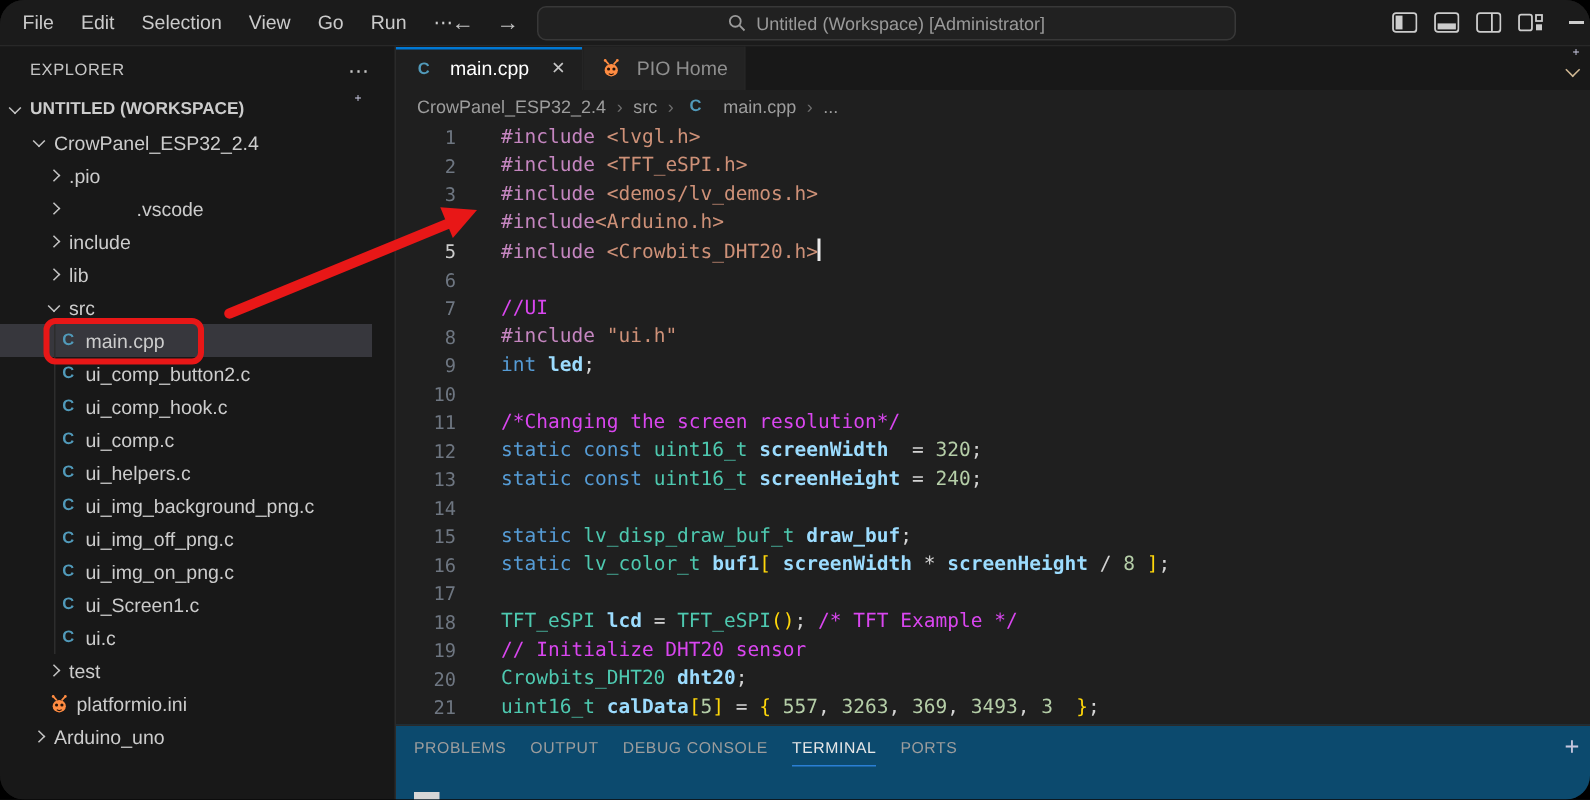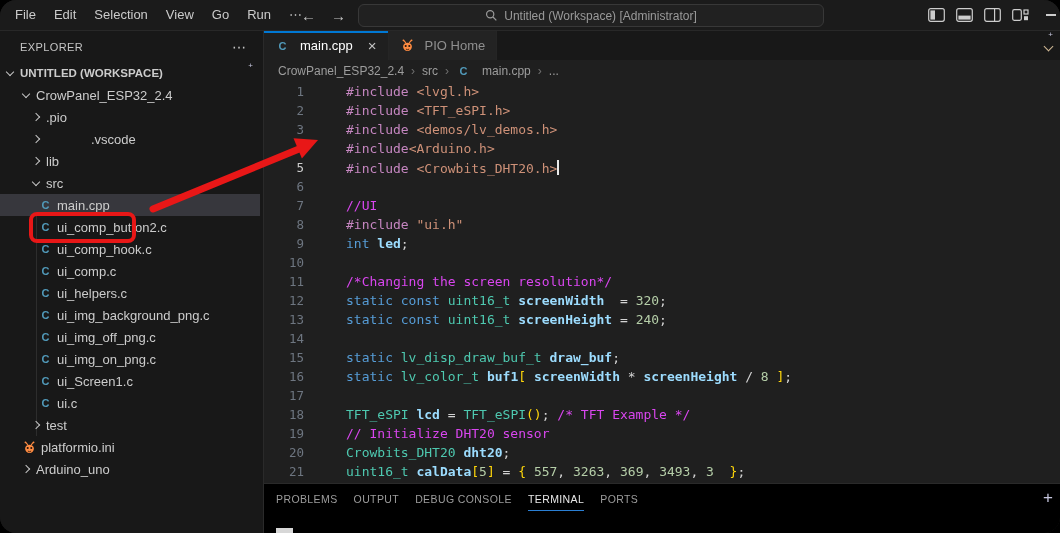--- a/index.html
+++ b/index.html
@@ -19,21 +19,21 @@
   .tb-icons{position:absolute;left:928px;top:0;height:30px;display:flex;align-items:center;gap:11px;}
   .tb-icons svg{display:block;}
   .min-dash{width:10px;height:1.5px;background:#cdcdcd;margin-left:6px;}
 
   
   .sidebar{position:absolute;left:0;top:31px;width:263px;height:502px;background:#181818;
            border-right:1px solid #2a2a2a;}
   .sb-head{height:28px;display:flex;align-items:center;justify-content:space-between;
            padding:2px 16px 0 20px;color:#c5c5c5;font-size:11px;letter-spacing:.4px;}
   .sb-dots{font-size:14px;color:#c5c5c5;letter-spacing:1px;}
-  .tree{position:absolute;top:31px;left:0;right:3px;}
+  .tree{position:absolute;top:31px;left:0;right:15px;}
   .trow{height:22px;display:flex;align-items:center;font-size:13px;color:#cccccc;}
   .trow.sel{background:#37373d;}
   .trow.root{font-weight:bold;font-size:11.5px;}
   .tlabel{white-space:nowrap;overflow:hidden;}
   .chev{width:5px;height:5px;border-right:1.4px solid #c5c5c5;border-bottom:1.4px solid #c5c5c5;
         display:inline-block;margin:0 7px 0 3px;flex:none;}
   .chev.right{transform:rotate(-45deg);}
   .chev.down{transform:rotate(45deg);margin-top:-3px;}
   .fico{width:13px;display:inline-flex;justify-content:center;align-items:center;margin:0 5px 0 1px;
         font-weight:bold;font-size:11px;color:#519aba;flex:none;font-family:"Liberation Sans",sans-serif;}
@@ -57,28 +57,28 @@
   .breadcrumb{position:absolute;left:264px;top:60px;width:796px;height:22px;background:#1f1f1f;
               display:flex;align-items:center;padding-left:14px;font-size:12px;color:#9d9d9d;gap:7px;}
   .bc-sep{color:#6f6f6f;}
 
   
   .code{position:absolute;left:264px;top:82px;width:796px;height:401px;background:#1f1f1f;
         font-family:"DejaVu Sans Mono","Liberation Mono",monospace;font-size:13px;}
   .cline{height:19px;display:flex;align-items:center;white-space:pre;}
   .lnum{width:40px;text-align:right;color:#6e7681;flex:none;font-size:12.5px;}
   .lnum.act{color:#cccccc;}
-  .ltext{margin-left:42px;}
+  .ltext{margin-left:30px;}
   .tk-pp{color:#C586C0;} .tk-str{color:#CE9178;} .tk-cm{color:#d946ef;}
   .tk-kw{color:#569CD6;} .tk-ty{color:#4EC9B0;} .tk-va{color:#9CDCFE;font-weight:600;}
   .tk-nu{color:#B5CEA8;} .tk-br{color:#ffd70a;} .tk-pl{color:#d4d4d4;}
   .caret{display:inline-block;width:1.5px;height:15px;background:#eaeaea;vertical-align:-2px;}
 
   
-  .panel{position:absolute;left:264px;top:483px;width:796px;height:50px;background:#000000;
+  .panel{position:absolute;left:264px;top:483px;width:796px;height:50px;background:#0c4a6e;
          border-top:1px solid #2a2a2a;}
   .ptabs{display:flex;gap:16px;padding:9px 0 0 12px;}
   .ptab{font-size:10.5px;letter-spacing:.4px;color:#9d9d9d;padding-bottom:5px;border-bottom:1.5px solid transparent;}
   .ptab.active{color:#e8e8e8;border-bottom-color:#2a7fd4;}
   .plus{position:absolute;right:7px;top:4px;color:#c6c6de;font-size:17px;font-weight:300;}
   .term-frag{position:absolute;left:12px;top:44px;width:17px;height:6px;background:#d7d7d7;}
 
   
   .annot-box{position:absolute;left:29px;top:212px;width:107px;height:31px;border:4px solid #e81717;
              border-radius:8px;box-sizing:border-box;pointer-events:none;z-index:60;}
@@ -150,20 +150,24 @@
         <div class="trow" style="padding-left: 30px;">
           <span class="chev right"></span>
           <span class="tlabel">.pio</span>
         </div>
         <div class="trow" style="padding-left: 30px; gap: 45px;">
           <span class="chev right"></span>
           <span class="tlabel">.vscode</span>
         </div>
         <div class="trow" style="padding-left: 30px;">
           <span class="chev right"></span>
+          <span class="tlabel">include</span>
+        </div>
+        <div class="trow" style="padding-left: 30px;">
+          <span class="chev right"></span>
           <span class="tlabel">lib</span>
         </div>
         <div class="trow" style="padding-left: 30px;">
           <span class="chev down"></span>
           <span class="tlabel">src</span>
         </div>
         <div class="trow sel" style="padding-left: 38px;">
           <span class="fico">C<span class="plus">+</span></span>
           <span class="tlabel">main.cpp</span>
         </div>
@@ -200,21 +204,21 @@
           <span class="tlabel">ui_Screen1.c</span>
         </div>
         <div class="trow" style="padding-left: 38px;">
           <span class="fico">C</span>
           <span class="tlabel">ui.c</span>
         </div>
         <div class="trow" style="padding-left: 30px;">
           <span class="chev right"></span>
           <span class="tlabel">test</span>
         </div>
-        <div class="trow" style="padding-left: 22px;">
+        <div class="trow" style="padding-left: 32px;">
           <span class="antico">
             <svg width="13" height="13" viewBox="0 0 16 16">
               <path d="M3 1.5 L6 4.8 M13 1.5 L10 4.8" stroke="#ff8c42" stroke-width="1.4" fill="none"></path>
               <circle cx="3" cy="1.6" r="1.1" fill="#ff8c42"></circle>
               <circle cx="13" cy="1.6" r="1.1" fill="#ff8c42"></circle>
               <ellipse cx="8" cy="9.6" rx="5.4" ry="5.1" fill="#ff8c42"></ellipse>
               <circle cx="5.8" cy="8.6" r="1.3" fill="#24130a"></circle>
               <circle cx="10.2" cy="8.6" r="1.3" fill="#24130a"></circle>
               <path d="M6 12.4 Q8 13.9 10 12.4" stroke="#24130a" stroke-width="1" fill="none"></path>
             </svg>

